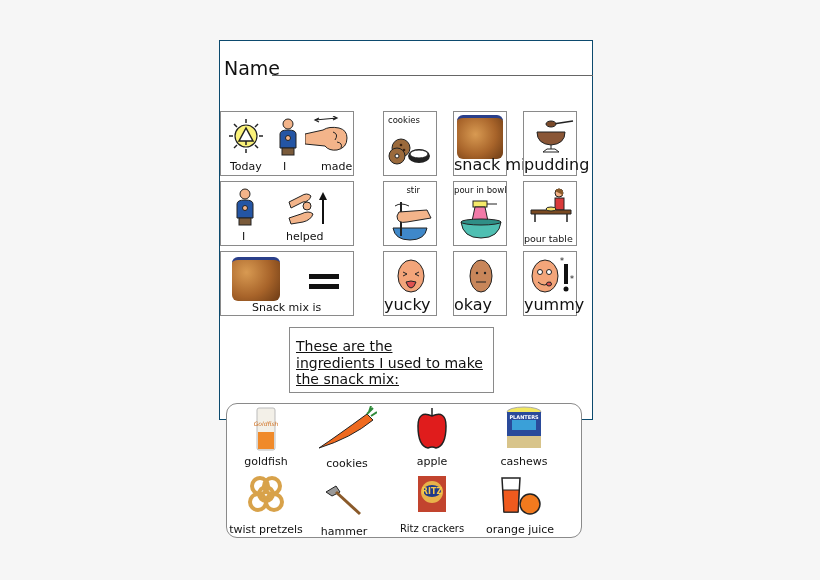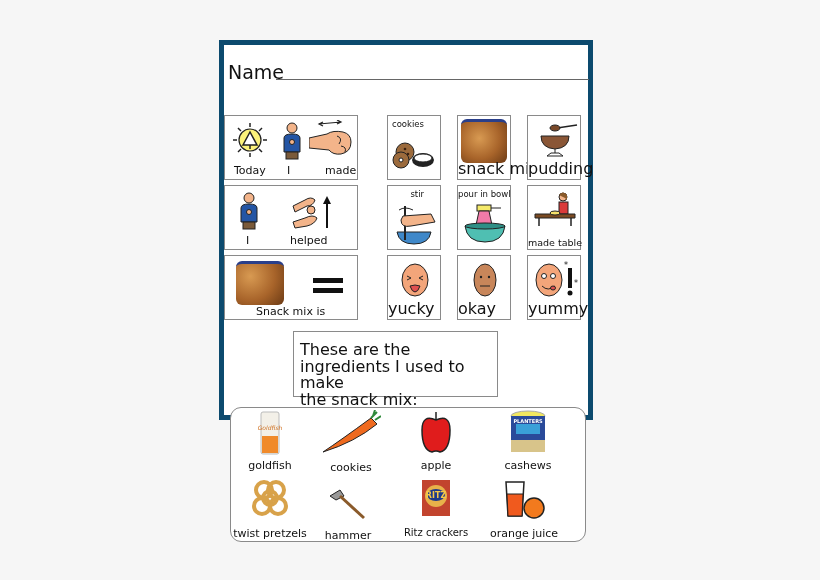--- a/index.html
+++ b/index.html
@@ -2,21 +2,21 @@
 <html><head>
 <meta charset="utf-8">
 <style>
   html, body { margin: 0; padding: 0; }
   body {
     width: 820px; height: 580px; background: #f6f6f6; position: relative; overflow: hidden;
     font-family: "DejaVu Sans", sans-serif; color: #111;
   }
   .page {
     position: absolute; left: 219px; top: 40px; width: 374px; height: 380px;
-    background: #fff; border: 5px solid #0c4a6e; box-sizing: border-box;
+    background: #fff; border: 1px solid #0c4a6e; box-sizing: border-box;
   }
   .name-label {
     position: absolute; left: 4px; top: 16px; font-size: 19px; color: #111;
   }
   .name-line {
     position: absolute; left: 52px; right: -1px; top: 34px; height: 0;
     border-bottom: 1px solid #666;
   }
   .box {
     position: absolute; background: #fff; border: 1px solid #8a8a8a; box-sizing: border-box;
@@ -28,21 +28,21 @@
   .card .lbl { left: 0; right: 16px; text-align: right; }
   .card .top { top: 3px; font-size: 8.5px; }
   .card .bot { bottom: 1px; font-size: 16px; }
   .card .icon { left: 3px; right: 3px; }
   .ing-item { position: absolute; width: 90px; height: 62px; }
   .ing-item .lbl { left: 0; right: 0; text-align: center; bottom: 0; font-size: 11px; }
   .ing-item .icon { left: 50%; transform: translateX(-50%); top: 0; }
   .textbox {
     position: absolute; left: 69px; top: 286px; width: 205px; height: 66px;
     border: 1px solid #8a8a8a; box-sizing: border-box; background: #fff;
-    padding: 10px 6px; font-size: 16px; line-height: 16.5px;
+    padding: 10px 6px; font-size: 14px; line-height: 16.5px; text-decoration: underline;
   }
 </style>
 </head>
 <body>
 
 <div class="page">
   <span class="name-label">Name</span>
   <div class="name-line"></div>
 
   <div class="box" style="left:0;top:70px;width:134px;height:65px;padding-left:27px;">
@@ -153,21 +153,21 @@
   <div class="box card" style="left:303px;top:140px">
     <svg class="icon" style="top:4px" width="48" height="40" viewBox="0 0 48 40">
       <circle cx="32" cy="7" r="4" fill="#f3b48a" stroke="#222"></circle>
       <path d="M28 5 Q32 0 36 5 L36 10 L34 8 Z" fill="#8a5a2a"></path>
       <rect x="28" y="12" width="9" height="12" fill="#d93a3a" stroke="#222"></rect>
       <path d="M4 24 L44 24 L44 28 L4 28 Z" fill="#7a4a22" stroke="#222"></path>
       <line x1="8" y1="28" x2="8" y2="36" stroke="#222" stroke-width="1.5"></line>
       <line x1="40" y1="28" x2="40" y2="36" stroke="#222" stroke-width="1.5"></line>
       <ellipse cx="24" cy="23" rx="5" ry="2" fill="#f5e06a" stroke="#222"></ellipse>
     </svg>
-    <span class="lbl bot lbl-s" style="font-size:9.5px">made table</span>
+    <span class="lbl bot lbl-s" style="font-size:9.5px">pour table</span>
   </div>
 
   <div class="box card" style="left:163px;top:210px">
     <svg class="icon" style="top:4px" width="48" height="40" viewBox="0 0 48 40">
       <ellipse cx="24" cy="20" rx="13" ry="16" fill="#f3a57a" stroke="#222"></ellipse>
       <path d="M16 16 L20 18 L16 20 M32 16 L28 18 L32 20" stroke="#222" fill="none"></path>
       <path d="M19 26 Q24 24 29 26 Q27 32 24 32 Q21 32 19 26 Z" fill="#e05050" stroke="#222"></path>
     </svg>
     <span class="lbl bot">yucky</span>
   </div>

